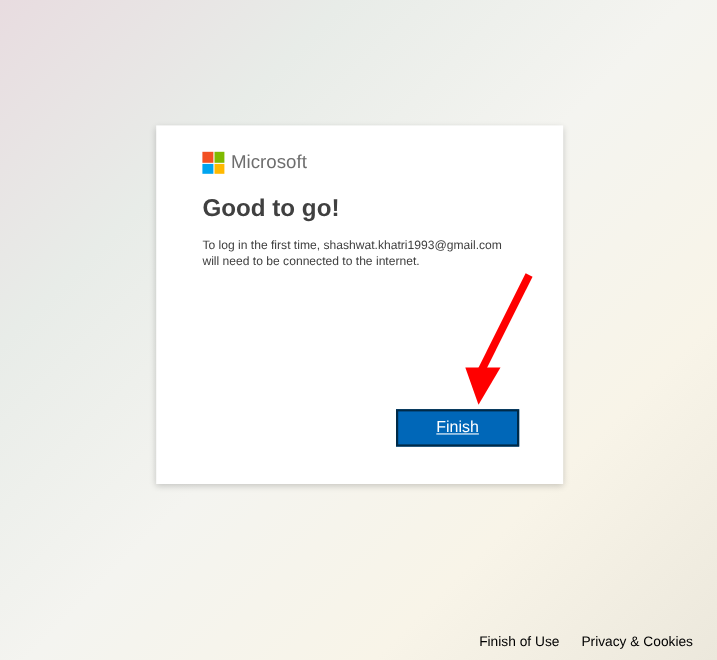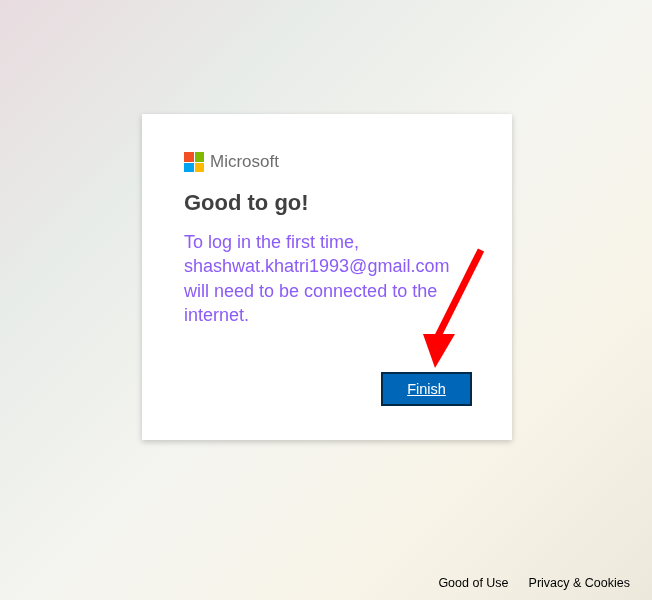--- a/index.html
+++ b/index.html
@@ -17,21 +17,21 @@
       border-radius: 8px;
     }
     .card {
       position: absolute;
       left: 142px;
       top: 114px;
       width: 370px;
       height: 326px;
       background: #ffffff;
       box-shadow: 0 2px 6px rgba(0,0,0,0.2);
-      padding: 38px 42px 30px 42px;
+      padding: 24px 42px 30px 42px;
     }
     .ms-logo-row {
       display: flex;
       align-items: center;
       gap: 6px;
       margin-bottom: 18px;
     }
     .ms-logo {
       width: 20px;
       height: 20px;
@@ -49,30 +49,30 @@
       font-size: 17px;
       font-weight: 500;
     }
     .heading {
       font-size: 22px;
       font-weight: 600;
       color: #404040;
       margin-bottom: 14px;
     }
     .body-text {
-      font-size: 18px;
-      color: #8b5cf6;
+      font-size: 11px;
+      color: #404040;
       line-height: 1.35;
       max-width: 290px;
     }
     .finish-btn {
       position: absolute;
       right: 40px;
       bottom: 34px;
-      width: 91px;
+      width: 112px;
       height: 34px;
       background: #0067b8;
       border: 2px solid #002a47;
       color: #ffffff;
       font-size: 14.5px;
       text-decoration: underline;
       display: flex;
       align-items: center;
       justify-content: center;
       cursor: pointer;
@@ -124,15 +124,15 @@
   <defs>
     <marker id="ah" markerWidth="8" markerHeight="8" refX="4" refY="4" orient="auto">
       <polygon points="0,0 8,4 0,8" fill="#ff0000"></polygon>
     </marker>
   </defs>
   <line x1="68" y1="8" x2="22" y2="100" stroke="#ff0000" stroke-width="7"></line>
   <polygon points="10,92 42,92 22,126" fill="#ff0000"></polygon>
 </svg>
 
 <div class="footer">
-  <a>Good of Use</a>
+  <a>Finish of Use</a>
   <a>Privacy &amp; Cookies</a>
 </div>
 
 </body></html>

